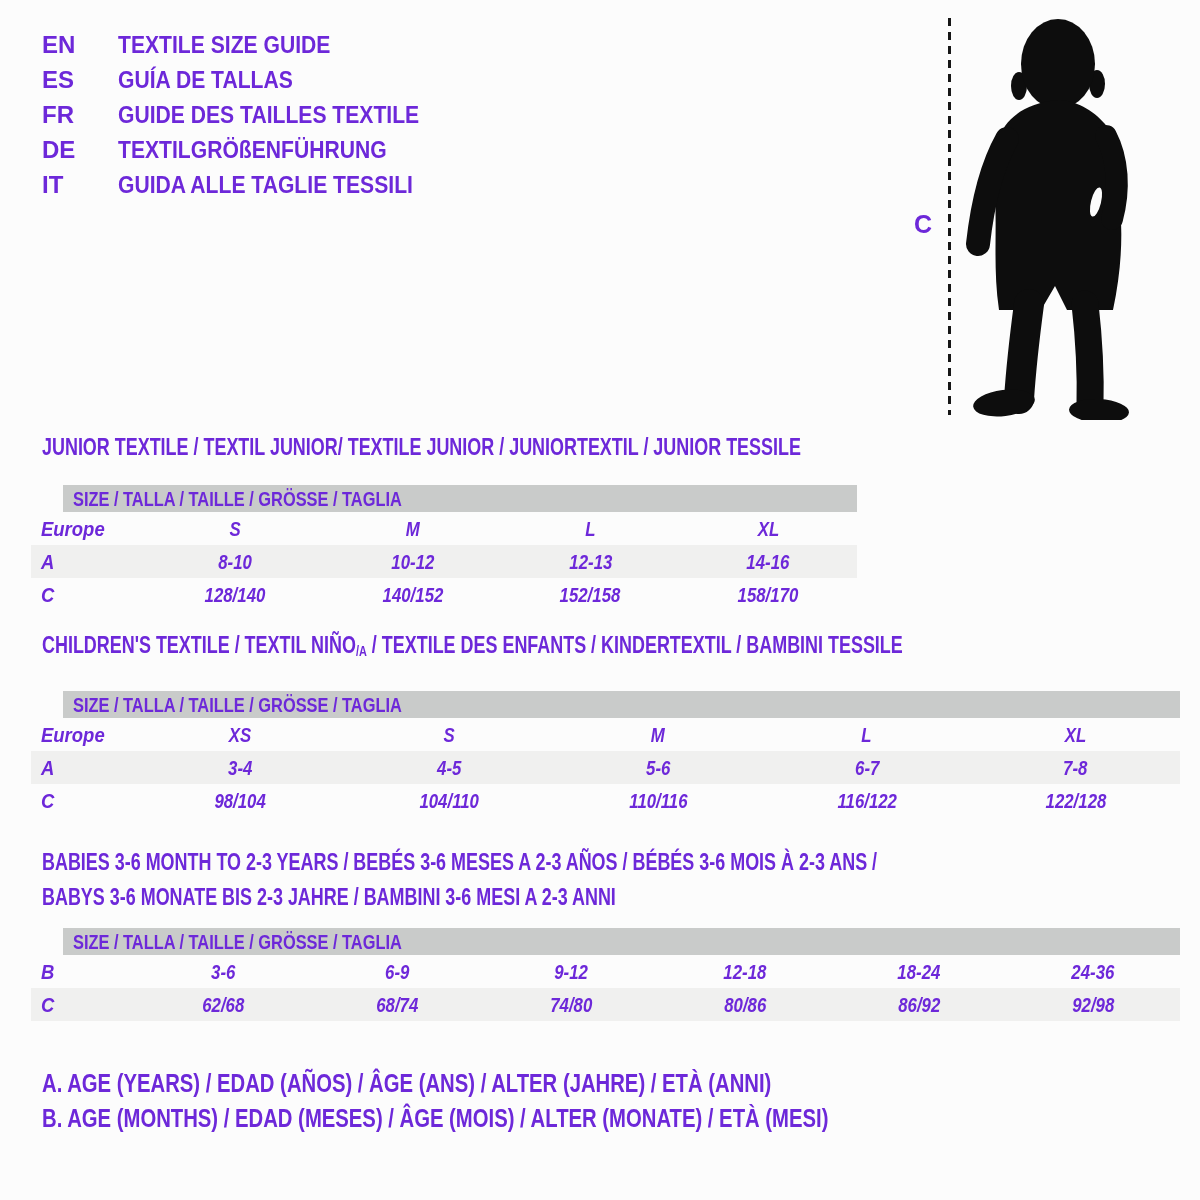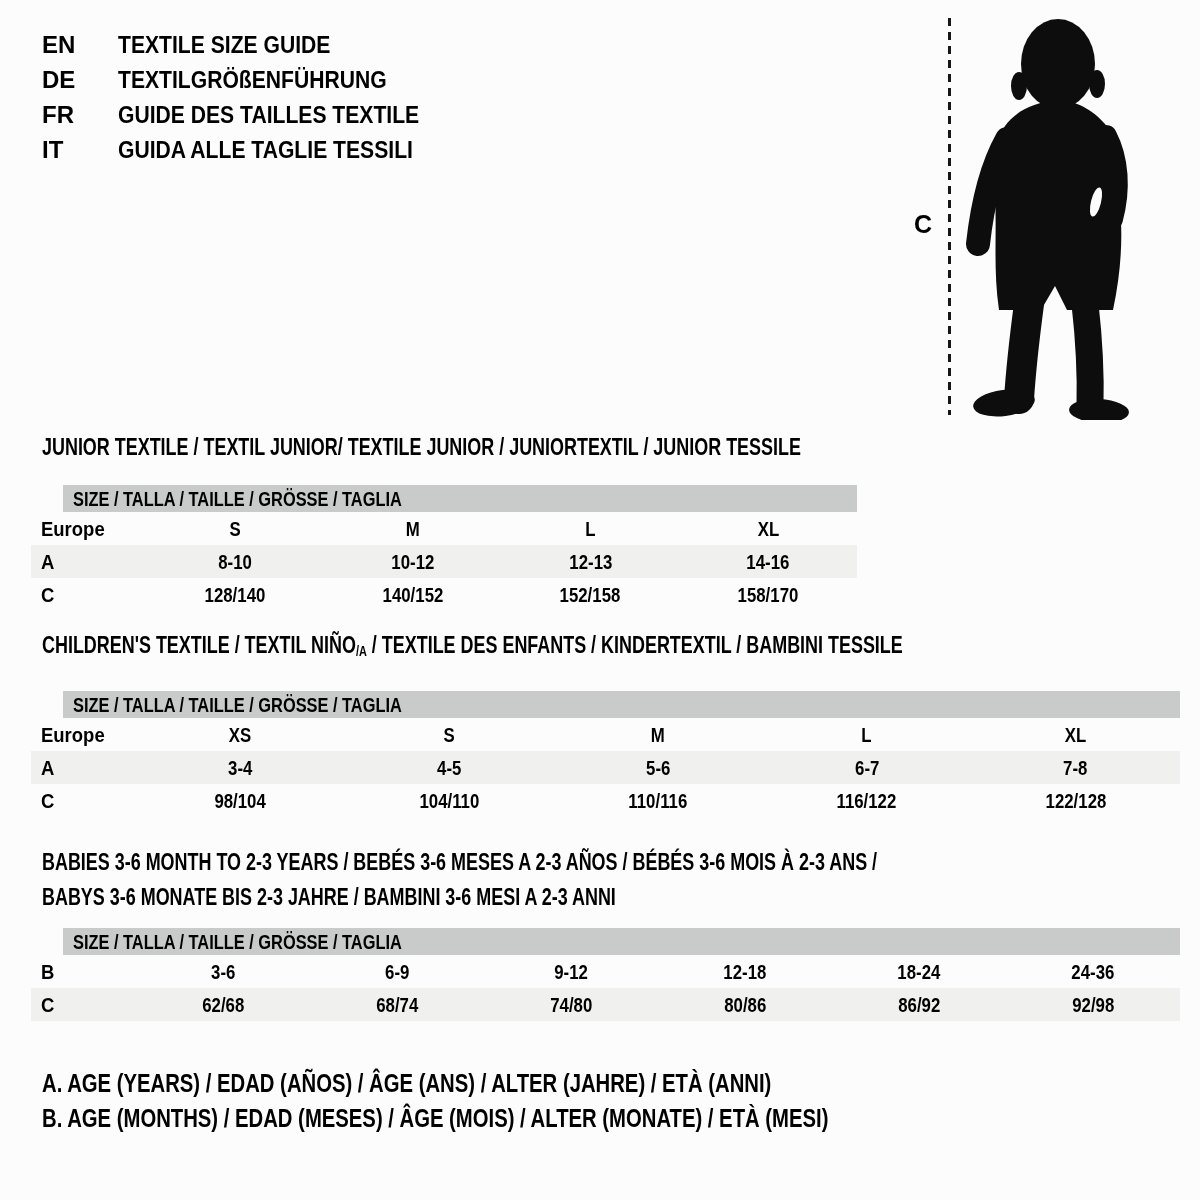--- a/index.html
+++ b/index.html
@@ -1,18 +1,18 @@
 <!DOCTYPE html>
 <html><head>
 <meta charset="utf-8">
 <style>
   html,body{margin:0;padding:0;background:#e8e8e8;}
   .page{
     position:relative;width:1200px;height:1200px;background:#fcfcfc;
-    font-family:"Liberation Sans",sans-serif;font-weight:700;color:#000000;
+    font-family:"Liberation Sans",sans-serif;font-weight:700;color:#6d28d9;
     overflow:hidden;
   }
   
   .cx {display:inline-block;white-space:nowrap;transform:scaleX(.78);transform-origin:0 50%;}
   .cxc{display:inline-block;white-space:nowrap;transform:scaleX(.80);transform-origin:50% 50%;}
   .cxl{display:inline-block;white-space:nowrap;transform:scaleX(.88);transform-origin:0 50%;}
 
   
   .langs{position:absolute;left:42px;top:27px;}
   .lang-row{display:flex;align-items:center;height:35px;font-size:24px;}
@@ -32,21 +32,21 @@
   .title-babies2{top:884px;}
   .sub{font-size:14px;vertical-align:-3px;}
 
   
   .size-table{position:absolute;left:31px;font-size:21px;}
   .t-junior{top:485px;width:826px;}
   .t-children{top:691px;width:1149px;}
   .t-babies{top:928px;width:1149px;}
   .tbar{background:#c9cbca;height:27px;display:flex;align-items:center;
     padding-left:10px;box-sizing:border-box;margin-left:32px;}
-  .trow{display:flex;align-items:center;height:33px;}
+  .trow{display:flex;align-items:center;height:33px;font-style:italic;}
   .trow.alt{background:#f0f0ef;}
   .tlabel{padding-left:10px;box-sizing:border-box;flex:0 0 auto;}
   .t-junior .tlabel{width:115px;}
   .t-children .tlabel,.t-babies .tlabel{width:105px;}
   .tcell{flex:1 1 0;text-align:center;}
 
   
   .legend{position:absolute;left:42px;top:1066px;font-size:26px;}
   .legend-line{height:35px;display:flex;align-items:center;}
 </style>
@@ -54,26 +54,30 @@
 <body>
 
 <div class="page">
 
   <div class="langs">
     <div class="lang-row">
       <span class="lang-code">EN</span>
       <span class="cxl">TEXTILE SIZE GUIDE</span>
     </div>
     <div class="lang-row">
+      <span class="lang-code">ES</span>
+      <span class="cxl">GUÍA DE TALLAS</span>
+    </div>
+    <div class="lang-row">
+      <span class="lang-code">FR</span>
+      <span class="cxl">GUIDE DES TAILLES TEXTILE</span>
+    </div>
+    <div class="lang-row">
       <span class="lang-code">DE</span>
       <span class="cxl">TEXTILGRÖßENFÜHRUNG</span>
-    </div>
-    <div class="lang-row">
-      <span class="lang-code">FR</span>
-      <span class="cxl">GUIDE DES TAILLES TEXTILE</span>
     </div>
     <div class="lang-row">
       <span class="lang-code">IT</span>
       <span class="cxl">GUIDA ALLE TAGLIE TESSILI</span>
     </div>
   </div>
 
   <div class="dash-line"></div>
   <div class="c-label">C</div>
   <svg class="figure-svg" width="182" height="406" viewBox="0 0 182 406">

